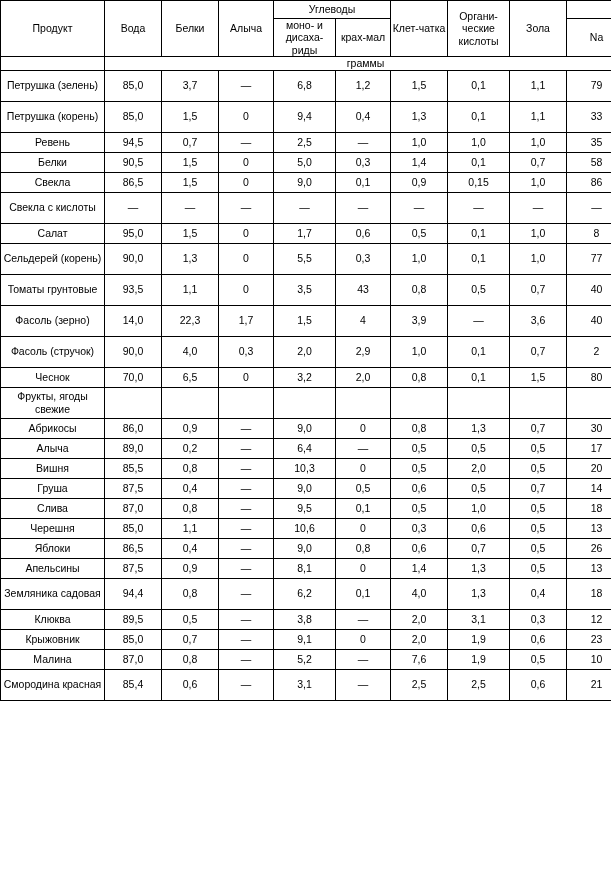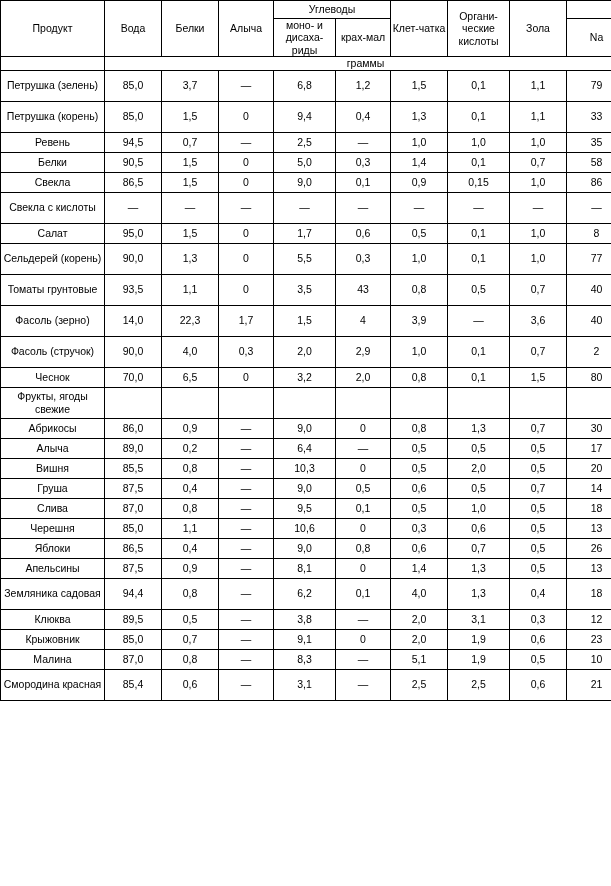--- a/index.html
+++ b/index.html
@@ -398,23 +398,23 @@
           <td class="val">2,0</td>
           <td class="val">1,9</td>
           <td class="val">0,6</td>
           <td class="val">23</td>
         </tr>
         <tr class="r1">
           <td class="prod">Малина</td>
           <td class="val">87,0</td>
           <td class="val">0,8</td>
           <td class="val">—</td>
-          <td class="val">8,3</td>
-          <td class="val">—</td>
-          <td class="val">5,1</td>
+          <td class="val">5,2</td>
+          <td class="val">—</td>
+          <td class="val">7,6</td>
           <td class="val">1,9</td>
           <td class="val">0,5</td>
           <td class="val">10</td>
         </tr>
         <tr class="r2">
           <td class="prod">Смородина красная</td>
           <td class="val">85,4</td>
           <td class="val">0,6</td>
           <td class="val">—</td>
           <td class="val">3,1</td>

